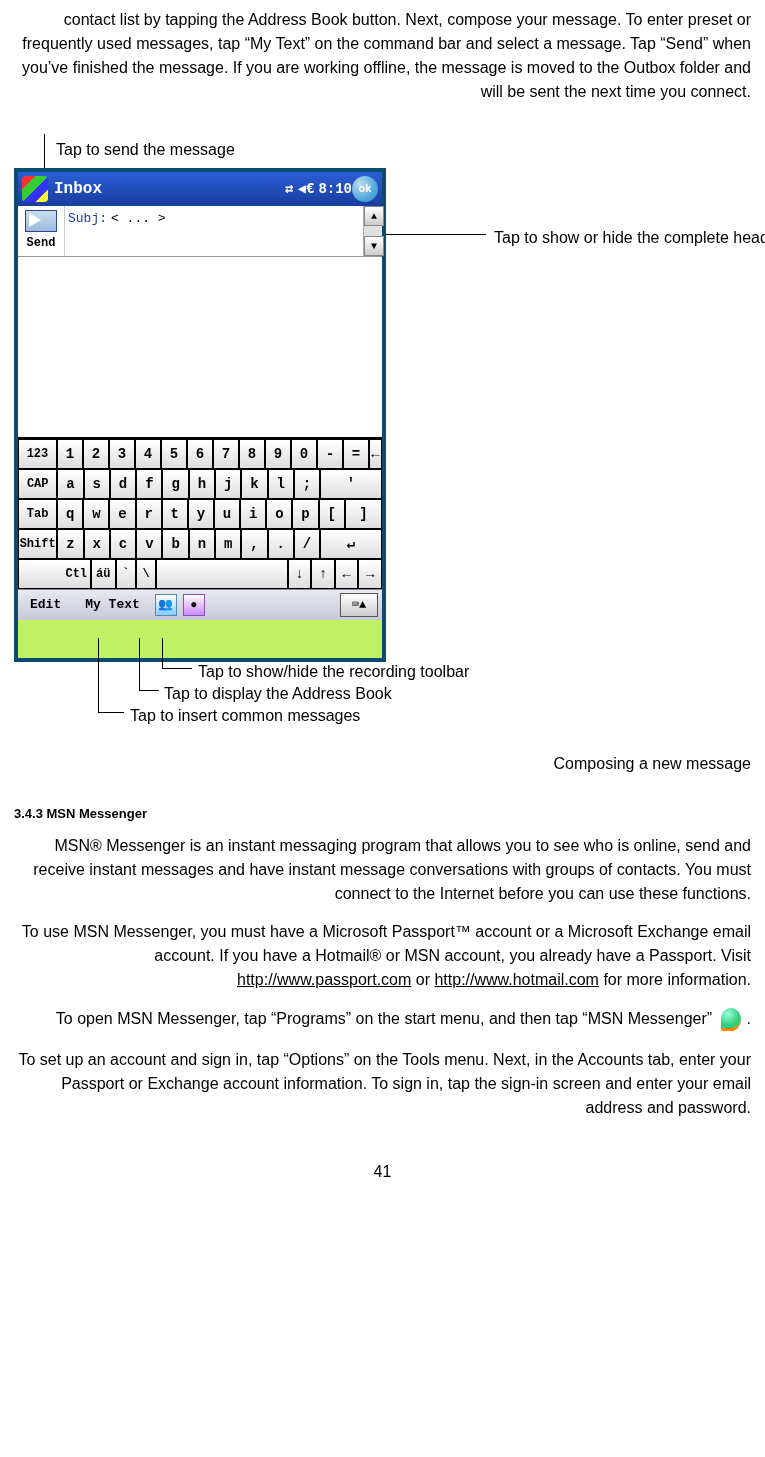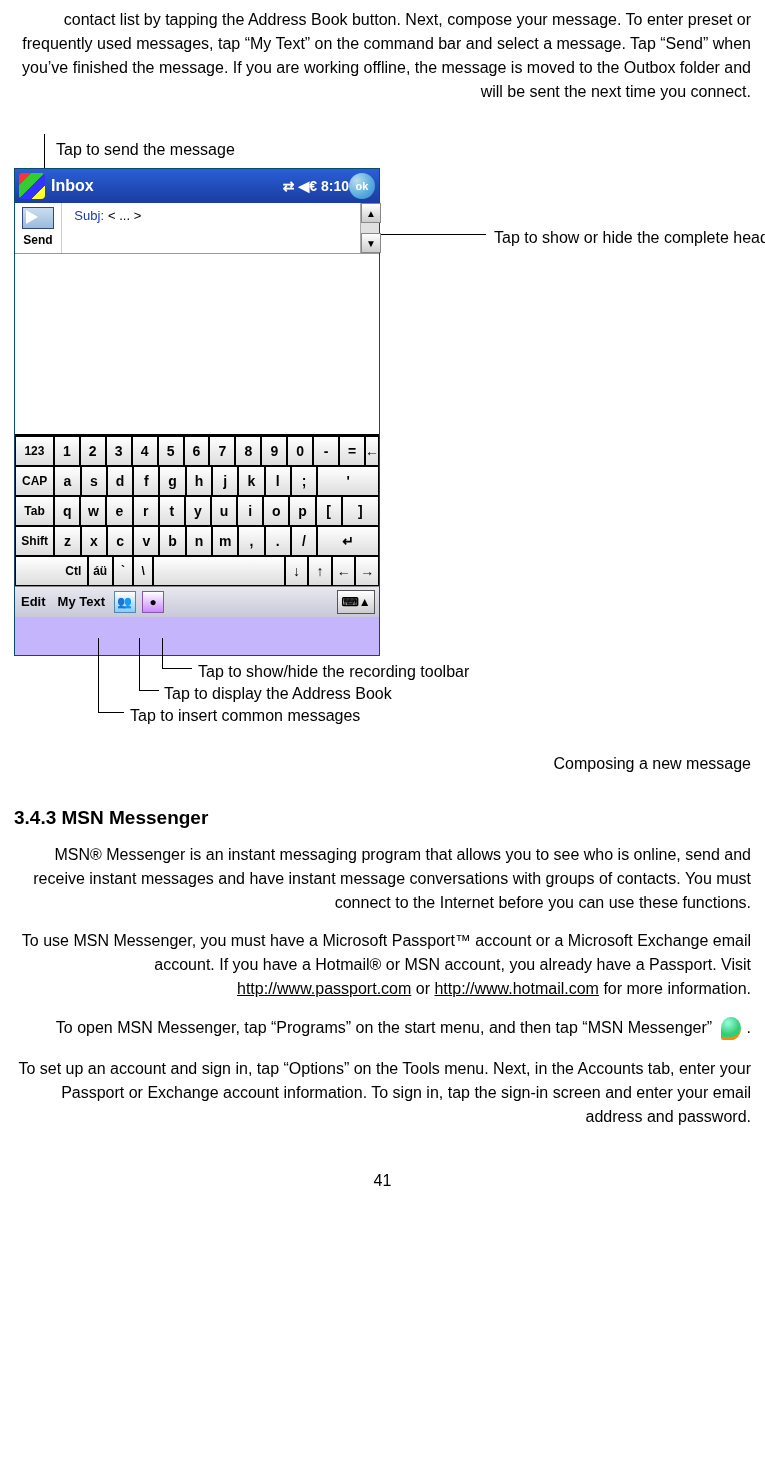--- a/index.html
+++ b/index.html
@@ -27,23 +27,23 @@
     position: absolute;
     background: #000;
   }
   
   .device {
     position: absolute;
     left: 0;
     top: 46px;
     width: 364px;
     height: 486px;
-    border: 1px solid #0c4a6e;
-    background: #c4b5fd;
-    font-family: Liberation Sans, sans-serif;
+    border: 4px solid #0c4a6e;
+    background: #bef264;
+    font-family: Liberation Mono, monospace;
     font-size: 12px;
   }
   .titlebar {
     position: relative;
     background: linear-gradient(#2a5fd6, #1a3ca0);
     color: #fff;
     height: 34px;
     display: flex;
     align-items: center;
     padding: 0 4px;
@@ -129,37 +129,37 @@
   }
   .key-mod { font-size: 12px; }
   .bottombar {
     display: flex; align-items: center;
     height: 30px;
     background: linear-gradient(#e8e8f0,#c8c8d8);
     border-top: 1px solid #888;
     font-weight: bold;
     font-size: 13px;
   }
-  .bb-item { padding: 0 6px; }
+  .bb-item { padding: 0 12px; }
   .bb-icon {
     width: 20px; height: 20px; margin: 0 3px;
     display: inline-flex; align-items: center; justify-content: center;
     font-size: 12px;
   }
   .addr-icon { background: linear-gradient(#fff,#8cf); border: 1px solid #58a; }
   .rec-icon { background: linear-gradient(#fff,#c8f); border: 1px solid #85a; }
   .kbd-toggle {
     margin-left: auto; margin-right: 4px;
     width: 36px; height: 22px;
     background: linear-gradient(#fff,#ccc); border: 1px solid #555;
     display:flex; align-items:center; justify-content:center;
     font-size: 12px;
   }
   .caption { font-size: 16px; margin-top: 30px; margin-bottom: 28px; }
-  h3 { font-size: 19px; font-weight: bold; margin: 18px 0 10px 0; }
+  h3 { font-size: 13px; font-weight: bold; margin: 18px 0 10px 0; }
   .u { text-decoration: underline; margin-top: 36px; }
   .msn-icon {
     display: inline-block; width: 30px; height: 28px;
     vertical-align: middle;
     position: relative;
   }
   .msn-icon::before {
     content: "";
     position: absolute;
     left: 4px; top: 2px;

